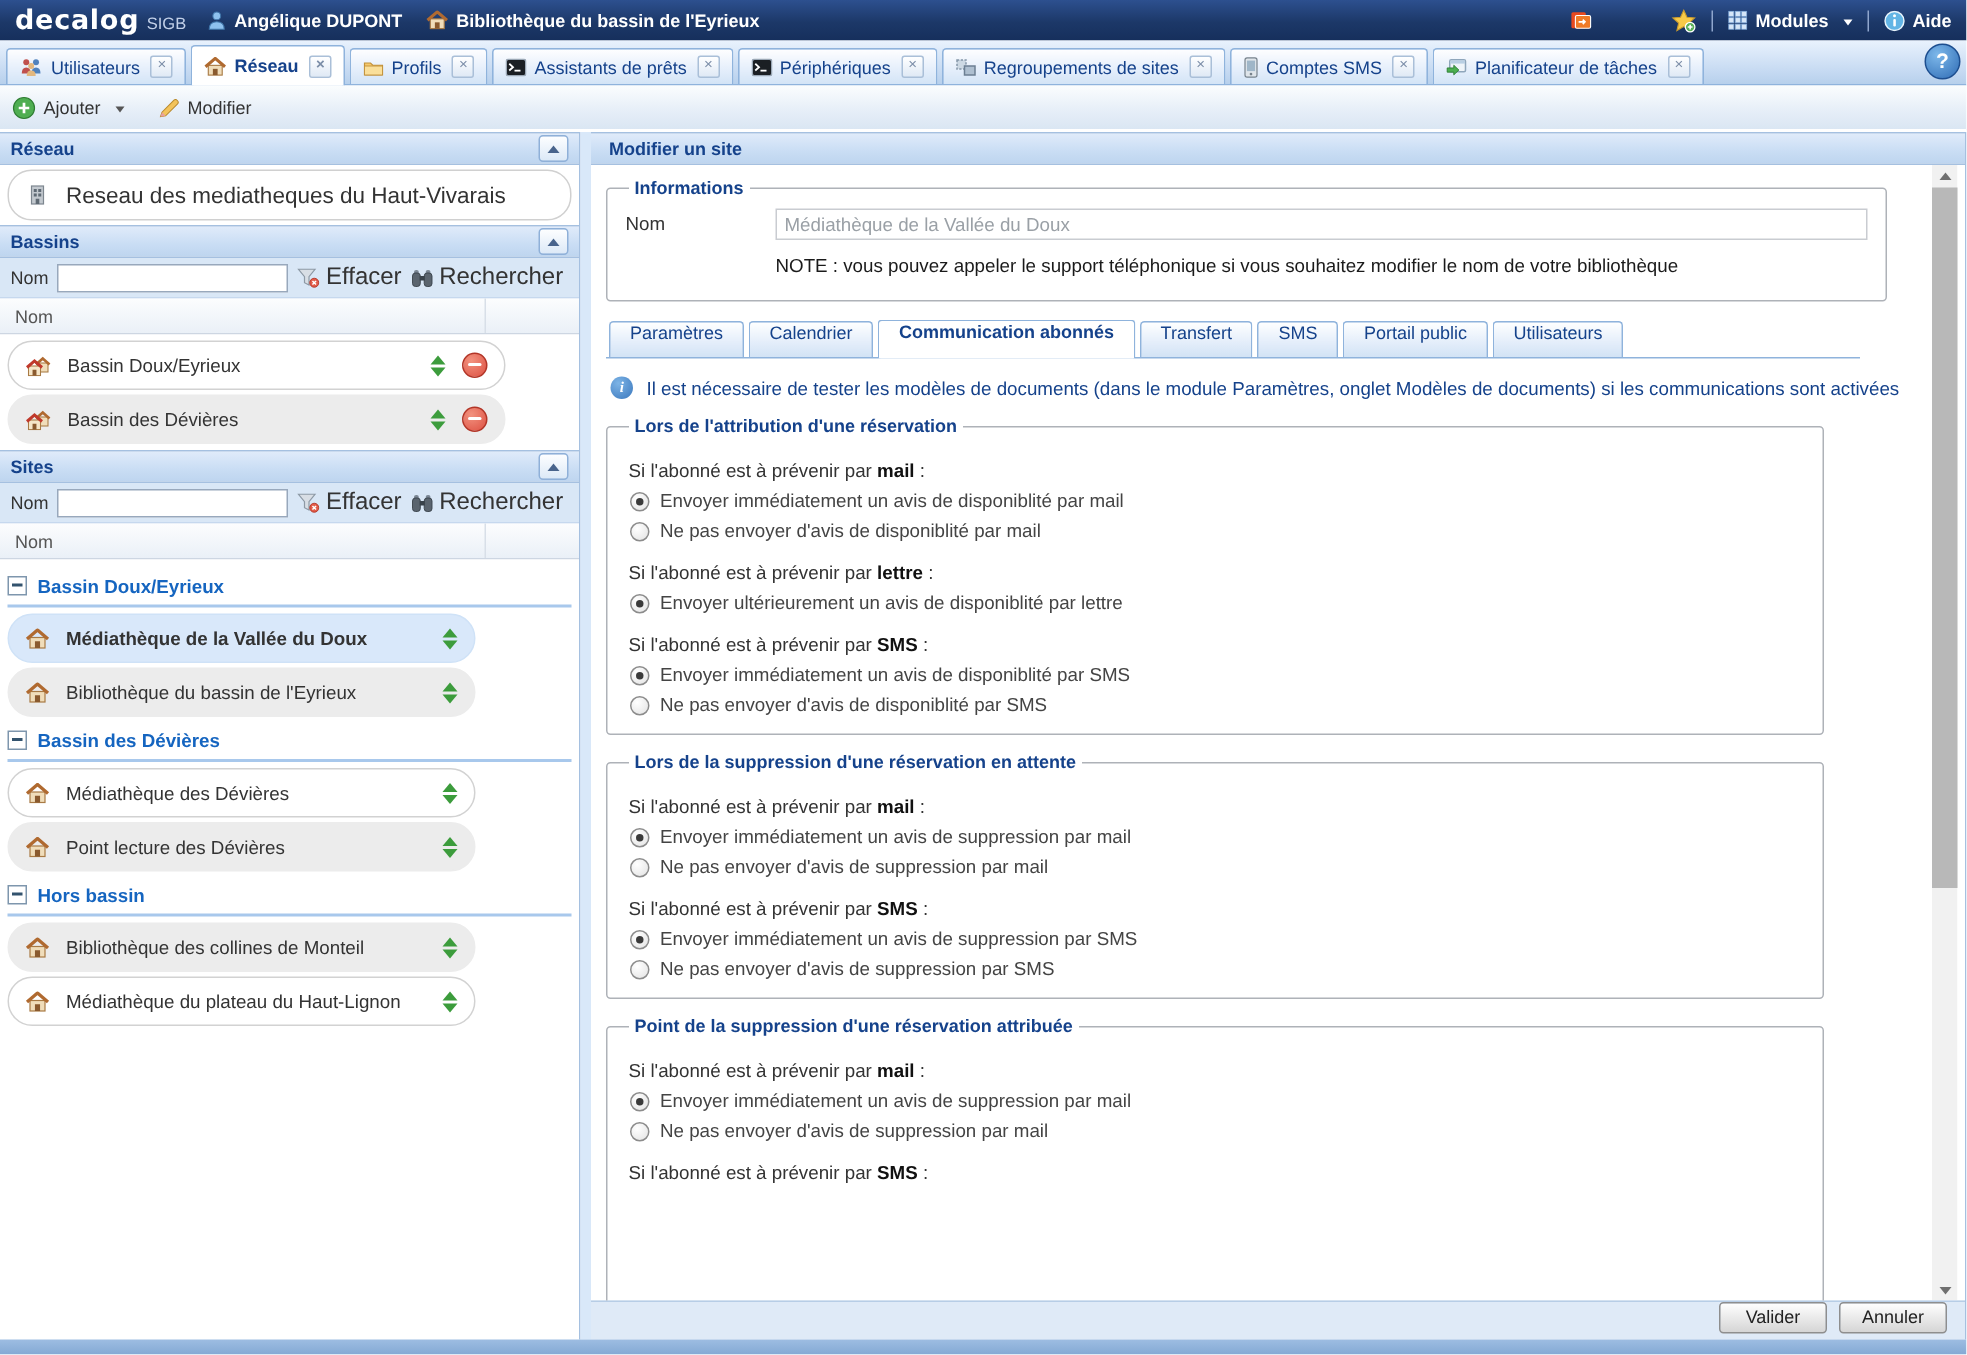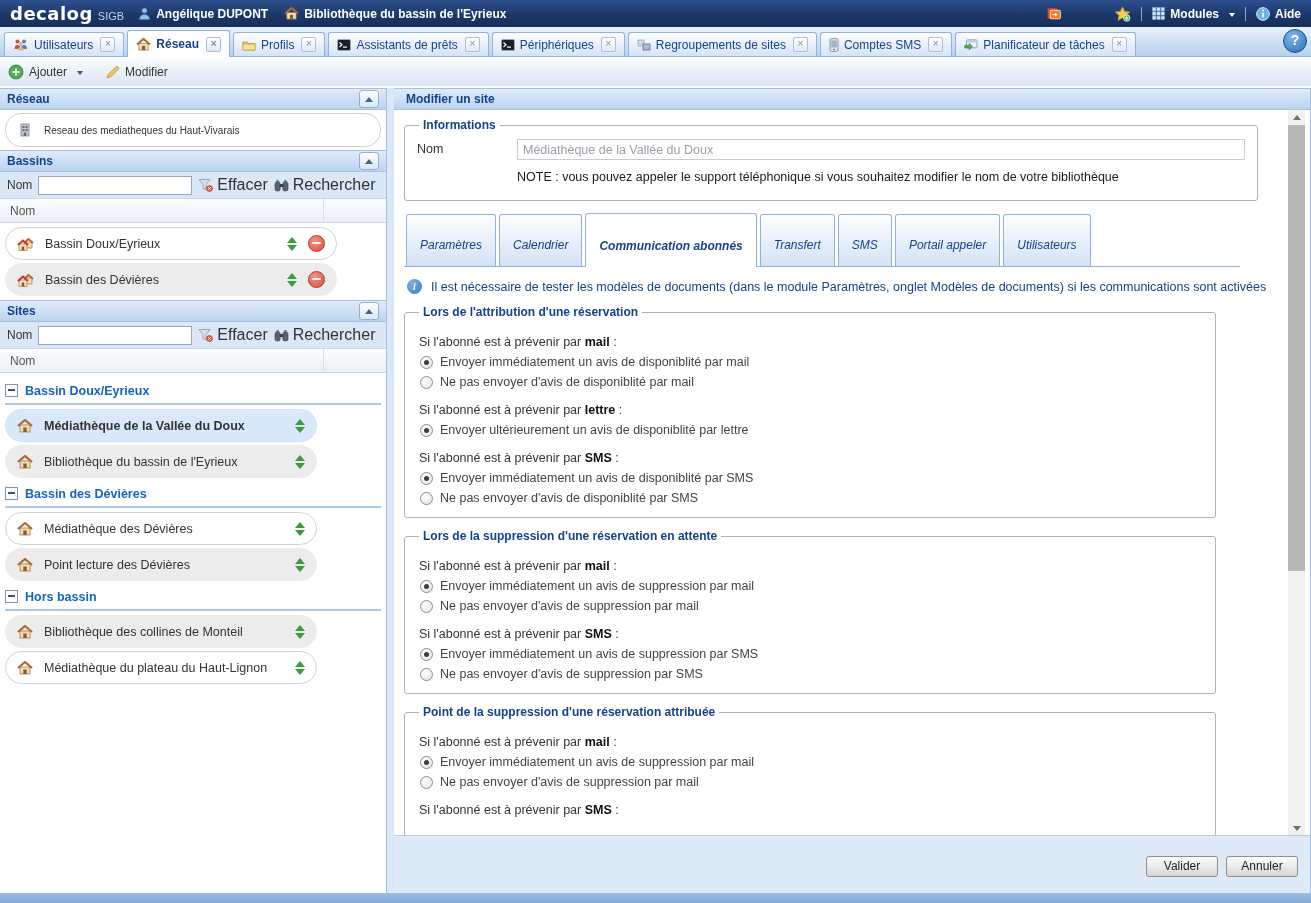--- a/index.html
+++ b/index.html
@@ -31,21 +31,21 @@
   .workspace{position:absolute;top:86px;left:0;right:0;height:807px;display:flex;background:#fff;padding-top:2px;box-sizing:border-box;}
   .sidebar{width:387px;display:flex;flex-direction:column;border-right:1px solid #a5c0e0;box-sizing:border-box;background:#fff;flex:none;}
   .splitter{width:7px;background:#d9e8f9;flex:none;}
   .main{flex:1;display:flex;flex-direction:column;min-width:0;border-right:1px solid #a5c0e0;box-sizing:border-box;}
 
   .phead{height:22px;flex:none;background:linear-gradient(#e0ebfa,#c9ddf4 60%,#bed5ef);border-top:1px solid #a5c0e0;border-bottom:1px solid #a5c0e0;display:flex;align-items:center;padding:0 7px;font-size:12px;font-weight:bold;color:#15428b;box-sizing:border-box;}
   .collapse-btn{margin-left:auto;width:18px;height:16px;border:1px solid #8fb0d8;border-radius:3px;background:linear-gradient(#fdfeff,#dce9f7);display:flex;align-items:center;justify-content:center;}
   .collapse-btn::after{content:"";border-left:4px solid transparent;border-right:4px solid transparent;border-bottom:5px solid #49648c;}
 
   .network-body{height:40px;flex:none;display:flex;align-items:center;padding:3px 5px;box-sizing:border-box;}
-  .network-row{flex:1;height:32px;border:1px solid #d0d0d0;border-radius:16px;display:flex;align-items:center;gap:13px;padding:0 13px;font-size:10px;color:#333;background:#fff;}
+  .network-row{flex:1;height:32px;border:1px solid #d0d0d0;border-radius:16px;display:flex;align-items:center;gap:13px;padding:0 13px;font-size:15px;color:#333;background:#fff;}
 
   .search-row{height:26px;flex:none;background:#d9e7f6;display:flex;align-items:center;gap:6px;padding:0 7px;font-size:12px;color:#333;border-bottom:1px solid #c6d8ee;}
   .search-row input{width:146px;height:17px;border:1px solid #98a8bc;font-size:12px;padding:0 3px;font-family:"Liberation Sans",sans-serif;}
   .link-btn{display:flex;align-items:center;gap:4px;font-size:16px;color:#333;white-space:nowrap;}
 
   .col-header{height:23px;flex:none;background:linear-gradient(#fcfdfe,#eaf0f7);border-bottom:1px solid #cdd6e2;display:flex;font-size:12px;color:#555;}
   .col-header .main-col{flex:1;padding-left:10px;border-right:1px solid #d8dfe8;display:flex;align-items:center;}
   .col-header .extra-col{width:62px;}
 
   .rows-area{padding:4px 5px;display:flex;flex-direction:column;gap:3px;background:#fff;flex:none;}
@@ -71,32 +71,32 @@
   .main-header{padding-left:12px;}
   .main-body{flex:1;display:flex;overflow:hidden;background:#fff;min-height:0;}
   .scrollarea{flex:1;padding:4px 8px 0 10px;overflow:hidden;position:relative;min-width:0;}
   .vscroll{width:17px;background:#f1f1f1;display:flex;flex-direction:column;flex:none;}
   .varrow{height:14px;display:flex;align-items:center;justify-content:center;}
   .va-up{width:0;height:0;border-left:4px solid transparent;border-right:4px solid transparent;border-bottom:5px solid #6f6f6f;}
   .va-down{width:0;height:0;border-left:4px solid transparent;border-right:4px solid transparent;border-top:5px solid #6f6f6f;}
   .vtrack{flex:1;position:relative;}
   .vthumb{position:absolute;top:1px;left:0;right:0;height:64%;background:#b8b8b8;}
   .right-gutter{width:5px;background:#fff;flex:none;}
-  .main-footer{height:25px;flex:none;background:#dfeaf7;border-top:1px solid #b7cde6;display:flex;align-items:flex-end;justify-content:flex-end;gap:8px;padding:16px 12px;}
+  .main-footer{height:25px;flex:none;background:#dfeaf7;border-top:1px solid #b7cde6;display:flex;align-items:flex-start;justify-content:flex-end;gap:8px;padding:0 12px;}
   .btn{min-width:72px;height:21px;border:1px solid #8e8e8e;border-radius:3px;background:linear-gradient(#fefefe,#e8e8e8 55%,#d5d5d5);font-size:12px;color:#222;text-align:center;line-height:19px;box-sizing:border-box;padding:0 10px;}
 
   fieldset{border:1px solid #aeb2b8;border-radius:3px;margin:4px 2px 0 0;padding:2px 12px 12px;width:812px;box-sizing:border-box;}
   legend{font-size:12px;font-weight:bold;color:#15428b;padding:0 4px;margin-left:2px;}
   .name-row{display:flex;align-items:flex-start;margin-top:5px;}
   .name-label{width:100px;font-size:12.5px;color:#333;padding-top:3px;flex:none;}
   .name-input{width:716px;height:19px;border:1px solid #c9ccd1;color:#9aa0a6;font-size:12.5px;padding:0 5px;background:#fff;font-family:"Liberation Sans",sans-serif;}
   .note-line{margin:10px 0 4px 100px;font-size:12.5px;color:#1a1a1a;}
 
   .ftabs{display:flex;gap:3px;margin-top:12px;border-bottom:1px solid #8fb3dc;width:836px;align-items:flex-end;padding-left:2px;box-sizing:border-box;}
-  .ftab{height:23px;padding:14px 13px;display:flex;align-items:flex-end;background:linear-gradient(#feffff,#e3edfa 60%,#d2e3f5);border:1px solid #8fb3dc;border-bottom:none;border-radius:3px 3px 0 0;font-size:12px;color:#15428b;white-space:nowrap;font-style:italic;}
+  .ftab{height:23px;padding:0 13px;display:flex;align-items:flex-start;background:linear-gradient(#feffff,#e3edfa 60%,#d2e3f5);border:1px solid #8fb3dc;border-bottom:none;border-radius:3px 3px 0 0;font-size:12px;color:#15428b;white-space:nowrap;}
   .ftab.active{background:#fff;font-weight:bold;height:25px;margin-bottom:-1px;z-index:2;}
 
   .info-line{display:flex;align-items:center;gap:9px;margin:12px 0 0 3px;font-size:12.5px;color:#15428b;}
   .info-icon{width:15px;height:15px;border-radius:50%;background:radial-gradient(circle at 35% 30%,#7db4e6,#3a77bd);color:#fff;font-size:10px;font-weight:bold;font-style:italic;text-align:center;line-height:15px;font-family:"Liberation Serif",serif;flex:none;}
 
   .sectionfs{margin-top:11px;}
   .fs-cut{height:260px;overflow:hidden;}
   .rgroup{margin-bottom:12px;}
   .rgroup:last-child{margin-bottom:0;}
   .intro{margin:14px 0 2px 2px;font-size:12.5px;color:#333;}
@@ -568,21 +568,21 @@
             <div class="ftab active">
                 <span>Communication abonnés</span>
               </div>
             <div class="ftab">
                 <span>Transfert</span>
               </div>
             <div class="ftab">
                 <span>SMS</span>
               </div>
             <div class="ftab">
-                <span>Portail appeler</span>
+                <span>Portail public</span>
               </div>
             <div class="ftab">
                 <span>Utilisateurs</span>
               </div>
           </div>
 
           <div class="info-line">
             <span class="info-icon">i</span>
             <span>Il est nécessaire de tester les modèles de documents (dans le module Paramètres, onglet Modèles de documents) si les communications sont activées</span>
           </div>

